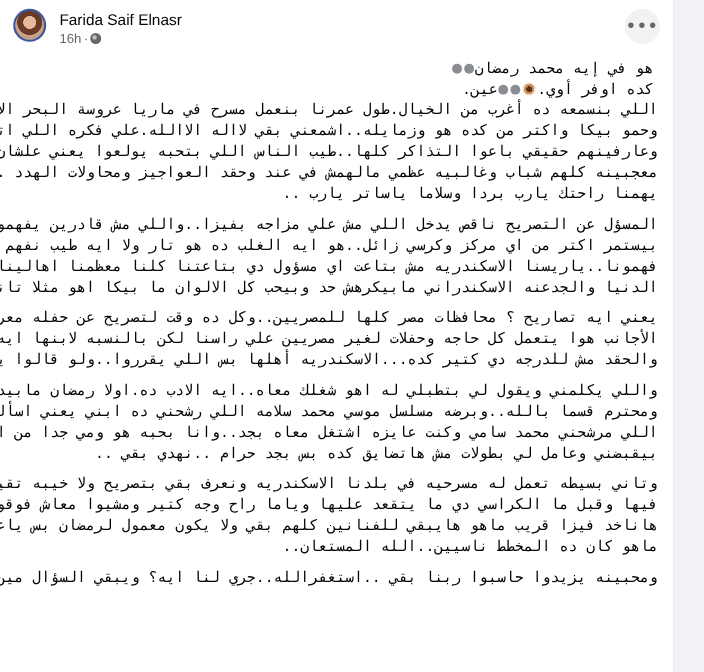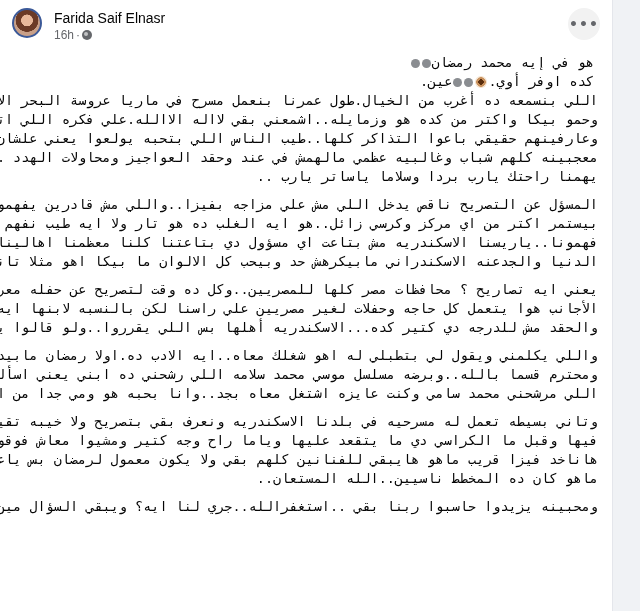--- a/index.html
+++ b/index.html
@@ -105,20 +105,21 @@
     <div class="para">
       <span class="line">يعني ايه تصاريح ؟ محافظات مصر كلها للمصريين..وكل ده وقت لتصريح عن حفله معروفه للكل واشمعني</span>
       <span class="line">الأجانب هوا يتعمل كل حاجه وحفلات لغير مصريين علي راسنا لكن بالنسبه لابنها ايه بقي.. هو في ايه؟ الحرب</span>
       <span class="line">والحقد مش للدرجه دي كتير كده...الاسكندريه أهلها بس اللي يقرروا..ولو قالوا يبقي تمام لكن عند مع مسؤول</span>
     </div>
 
     <div class="para">
       <span class="line">واللي يكلمني ويقول لي بتطبلي له اهو شغلك معاه..ايه الادب ده.اولا رمضان مابيدخلش في حاجه في حاله</span>
       <span class="line">ومحترم قسما بالله..وبرضه مسلسل موسي محمد سلامه اللي رشحني ده ابني يعني اسألوه..ومسلسل العمده</span>
       <span class="line">اللي مرشحني محمد سامي وكنت عايزه اشتغل معاه بجد..وانا بحبه هو ومي جدا من القلب للقلب.. ده لو</span>
+      <span class="line">بيقبضني وعامل لي بطولات مش هاتضايق كده بس بجد حرام ..نهدي بقي ..</span>
     </div>
 
     <div class="para">
       <span class="line">وتاني بسيطه تعمل له مسرحيه في بلدنا الاسكندريه ونعرف بقي بتصريح ولا خيبه تقيله.. بعد العمر ده كله</span>
       <span class="line">فيها وقبل ما الكراسي دي ما يتقعد عليها وياما راح وجه كتير ومشيوا معاش فوقوا. هو في ايه..ولا يمكن</span>
       <span class="line">هاناخد فيزا قريب ماهو هايبقي للفنانين كلهم بقي ولا يكون معمول لرمضان بس ياعيني يابني..حلوه فيزا دي</span>
       <span class="line">ماهو كان ده المخطط ناسيين..الله المستعان..</span>
     </div>
 
     <div class="para">

